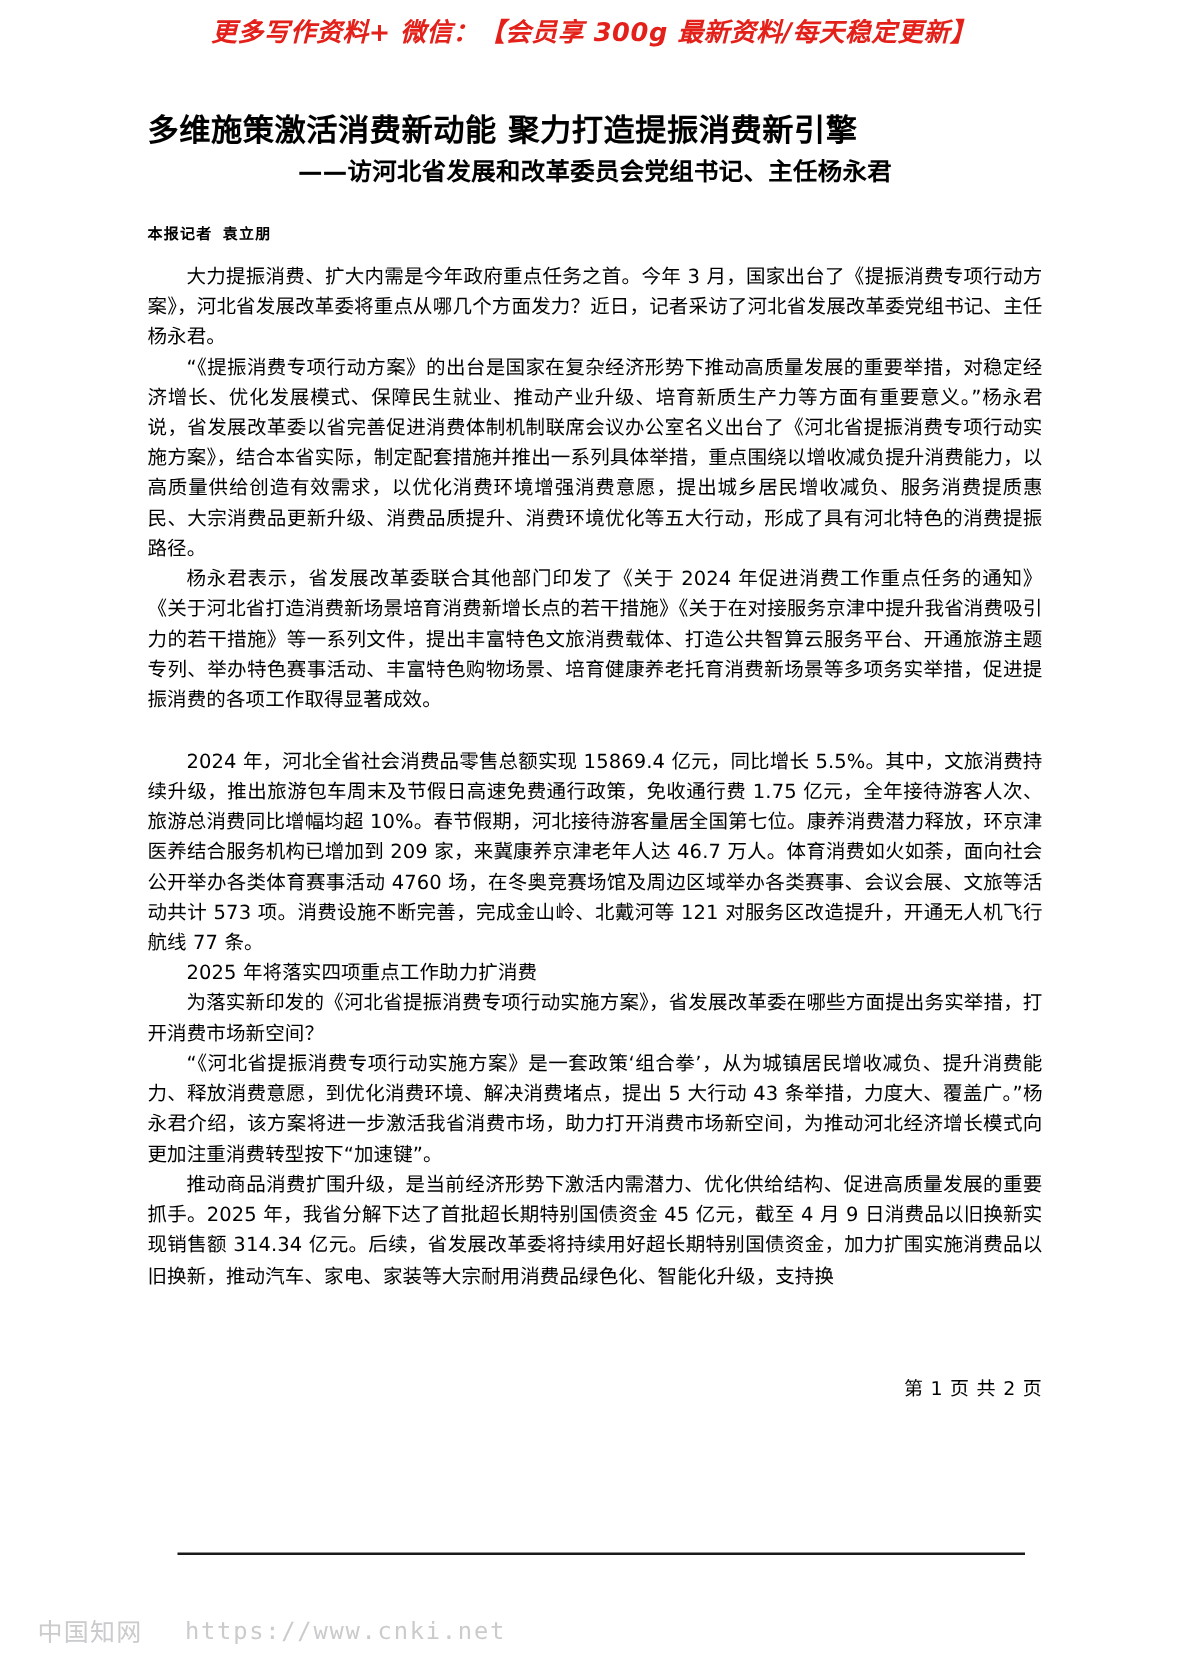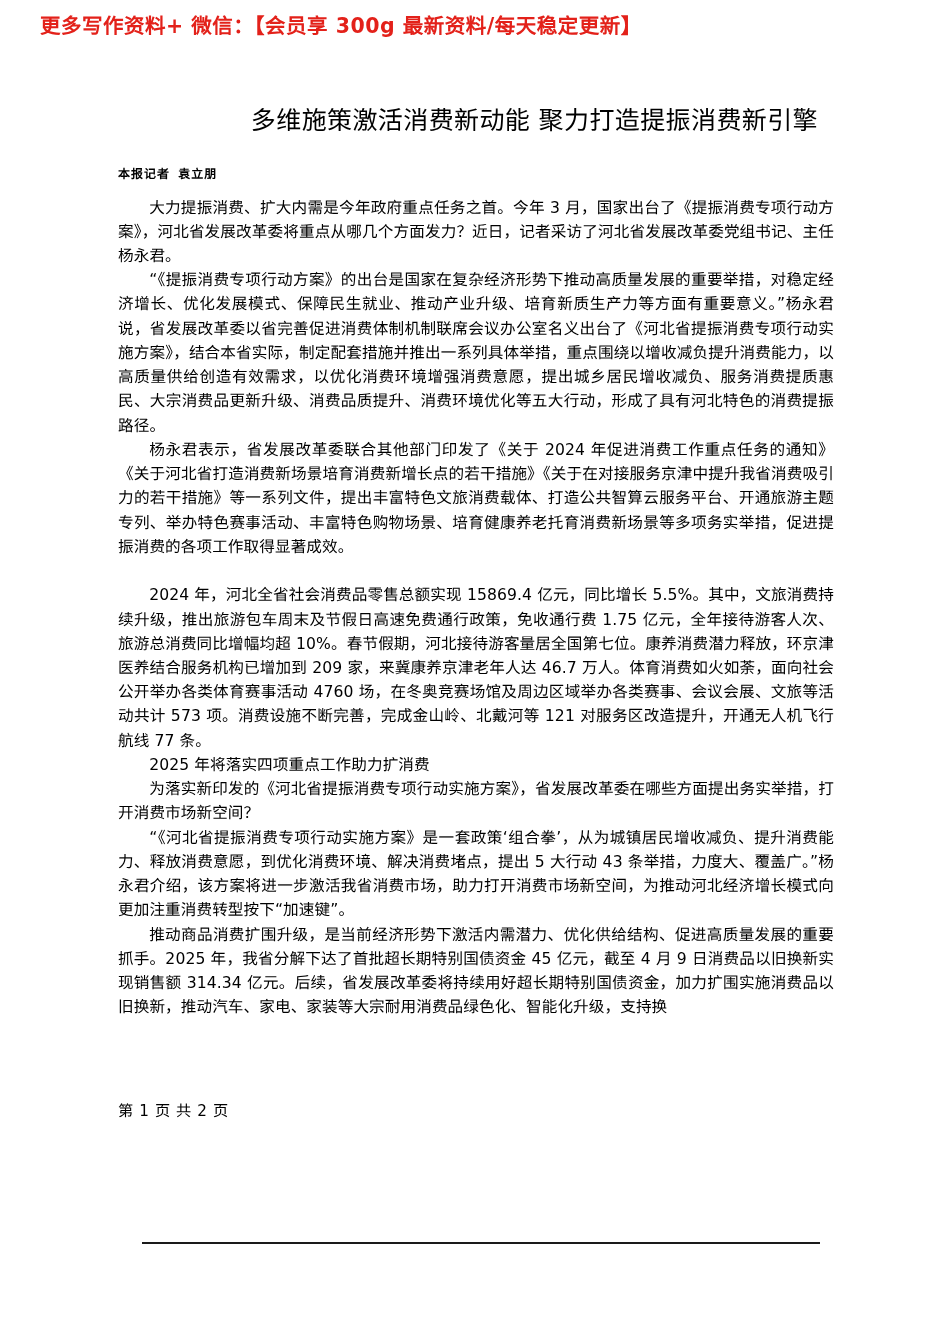--- a/index.html
+++ b/index.html
@@ -23,23 +23,24 @@
     height: 1344px;
     box-sizing: border-box;
   }
 
   
   .promo-banner {
     position: absolute;
     left: 0;
     top: 14px;
     width: 950px;
-    text-align: left;
+    text-align: center;
     padding: 0 40px;
     box-sizing: border-box;
+    font-style: italic;
   }
   .promo-text {
     display: inline-block;
     font-family: "DejaVu Sans", "Liberation Sans", sans-serif;
     font-size: 20.5px;
     font-weight: bold;
     color: #e3211a;
     letter-spacing: 0.5px;
     line-height: 1.25;
     white-space: nowrap;
@@ -58,24 +59,24 @@
     font-size: 13.2px;
     line-height: 1.5;
     color: #000;
     margin: 0 0 4px 0;
     letter-spacing: 0.2px;
   }
 
   .headline {
     font-family: "DejaVu Sans", "Liberation Sans", sans-serif;
     font-size: 25px;
-    font-weight: normal;
-    text-align: right;
+    font-weight: bold;
+    text-align: left;
     line-height: 1.34;
-    margin: 16px;
+    margin: 0;
     letter-spacing: 0.4px;
   }
   .subheadline {
     font-family: "DejaVu Sans", "Liberation Sans", sans-serif;
     font-size: 19.5px;
     font-weight: bold;
     text-align: center;
     line-height: 1.4;
     margin: 2px 0 0 0;
     letter-spacing: 0.3px;
@@ -106,21 +107,21 @@
     word-break: break-all;
   }
   .para.gap-before { margin-top: 1.555em; }
 
   
   .page-footer {
     position: absolute;
     left: 118px;
     top: 1098px;
     width: 716px;
-    text-align: left;
+    text-align: right;
     font-family: "DejaVu Sans", "Liberation Sans", sans-serif;
     font-size: 15.2px;
     letter-spacing: 0.6px;
   }
 
   .bottom-rule {
     position: absolute;
     left: 142px;
     top: 1242px;
     width: 678px;
@@ -156,33 +157,38 @@
 
   <div class="promo-banner">
     <span class="promo-text">更多写作资料+ 微信：【会员享 300g 最新资料/每天稳定更新】</span>
   </div>
 
   <div class="doc-body">
 
 
     <h1 class="headline">多维施策激活消费新动能  聚力打造提振消费新引擎</h1>
 
+    <h2 class="subheadline">——访河北省发展和改革委员会党组书记、主任杨永君</h2>
 
     <div class="byline">本报记者  袁立朋</div>
 
     <div class="article">
       <p class="para">大力提振消费、扩大内需是今年政府重点任务之首。今年 3 月，国家出台了《提振消费专项行动方案》，河北省发展改革委将重点从哪几个方面发力？近日，记者采访了河北省发展改革委党组书记、主任杨永君。</p>
       <p class="para">“《提振消费专项行动方案》的出台是国家在复杂经济形势下推动高质量发展的重要举措，对稳定经济增长、优化发展模式、保障民生就业、推动产业升级、培育新质生产力等方面有重要意义。”杨永君说，省发展改革委以省完善促进消费体制机制联席会议办公室名义出台了《河北省提振消费专项行动实施方案》，结合本省实际，制定配套措施并推出一系列具体举措，重点围绕以增收减负提升消费能力，以高质量供给创造有效需求，以优化消费环境增强消费意愿，提出城乡居民增收减负、服务消费提质惠民、大宗消费品更新升级、消费品质提升、消费环境优化等五大行动，形成了具有河北特色的消费提振路径。</p>
       <p class="para">杨永君表示，省发展改革委联合其他部门印发了《关于 2024 年促进消费工作重点任务的通知》《关于河北省打造消费新场景培育消费新增长点的若干措施》《关于在对接服务京津中提升我省消费吸引力的若干措施》等一系列文件，提出丰富特色文旅消费载体、打造公共智算云服务平台、开通旅游主题专列、举办特色赛事活动、丰富特色购物场景、培育健康养老托育消费新场景等多项务实举措，促进提振消费的各项工作取得显著成效。</p>
       <p class="para gap-before">2024 年，河北全省社会消费品零售总额实现 15869.4 亿元，同比增长 5.5%。其中，文旅消费持续升级，推出旅游包车周末及节假日高速免费通行政策，免收通行费 1.75 亿元，全年接待游客人次、旅游总消费同比增幅均超 10%。春节假期，河北接待游客量居全国第七位。康养消费潜力释放，环京津医养结合服务机构已增加到 209 家，来冀康养京津老年人达 46.7 万人。体育消费如火如荼，面向社会公开举办各类体育赛事活动 4760 场，在冬奥竞赛场馆及周边区域举办各类赛事、会议会展、文旅等活动共计 573 项。消费设施不断完善，完成金山岭、北戴河等 121 对服务区改造提升，开通无人机飞行航线 77 条。</p>
       <p class="para">2025 年将落实四项重点工作助力扩消费</p>
       <p class="para">为落实新印发的《河北省提振消费专项行动实施方案》，省发展改革委在哪些方面提出务实举措，打开消费市场新空间？</p>
       <p class="para">“《河北省提振消费专项行动实施方案》是一套政策‘组合拳’，从为城镇居民增收减负、提升消费能力、释放消费意愿，到优化消费环境、解决消费堵点，提出 5 大行动 43 条举措，力度大、覆盖广。”杨永君介绍，该方案将进一步激活我省消费市场，助力打开消费市场新空间，为推动河北经济增长模式向更加注重消费转型按下“加速键”。</p>
       <p class="para">推动商品消费扩围升级，是当前经济形势下激活内需潜力、优化供给结构、促进高质量发展的重要抓手。2025 年，我省分解下达了首批超长期特别国债资金 45 亿元，截至 4 月 9 日消费品以旧换新实现销售额 314.34 亿元。后续，省发展改革委将持续用好超长期特别国债资金，加力扩围实施消费品以旧换新，推动汽车、家电、家装等大宗耐用消费品绿色化、智能化升级，支持换</p>
     </div>
   </div>
 
   <div class="page-footer">第 1 页 共 2 页</div>
 
   <div class="bottom-rule"></div>
 
+  <div class="watermark">
+    <span class="watermark-name">中国知网</span>
+    <span class="watermark-url">https://www.cnki.net</span>
+  </div>
 
 </div>
 
 </body></html>

